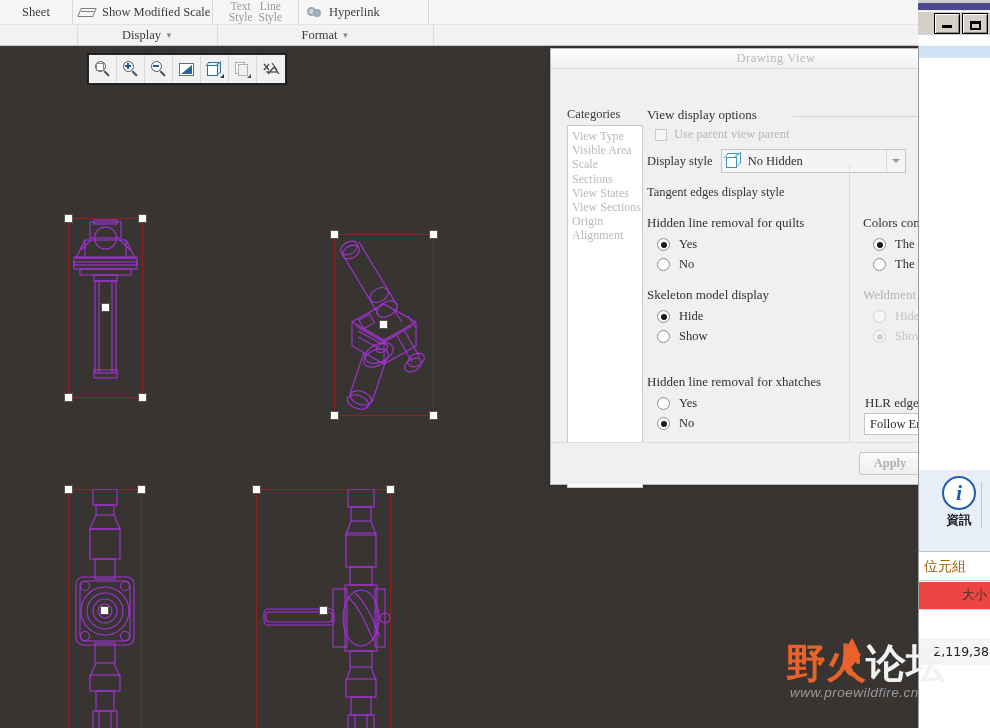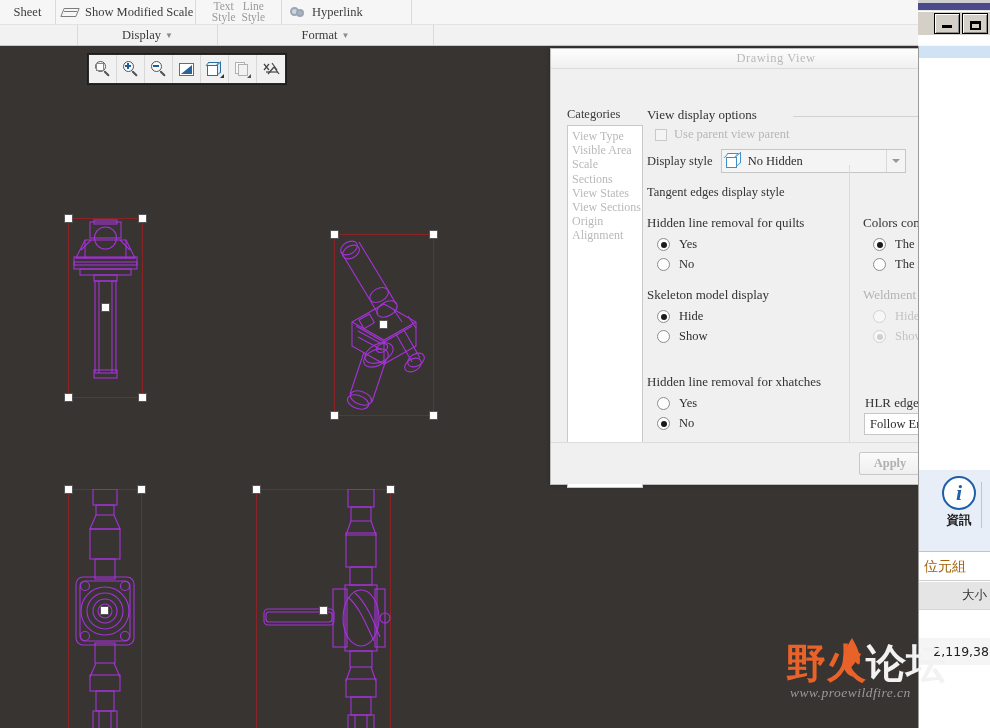--- a/index.html
+++ b/index.html
@@ -24,21 +24,21 @@
   .ribbon-row2 {
     position: absolute; left: 0; top: 24px; width: 918px; height: 21px;
     display: flex; align-items: center;
     border-top: 1px solid #e3e3e3;
     background: #f2f2f2;
   }
   .rgroup {
     height: 100%; display: flex; align-items: center; justify-content: center;
     border-right: 1px solid #dadada; position: relative;
   }
-  .g-sheet { width: 56px; }
+  .g-sheet { width: 73px; }
   .g-modified { width: 140px; padding-left: 6px; gap: 5px; justify-content: flex-start; }
   .g-textline { width: 86px; gap: 6px; justify-content: center; }
   .g-hyper { width: 130px; gap: 6px; justify-content: flex-start; padding-left: 8px; }
   .g-rest { flex: 1; border-right: none; }
 
   .r2-blank { width: 78px; }
   .r2-display { width: 140px; }
   .r2-format { width: 216px; }
   .r2-rest { flex: 1; border-right: none; }
 
@@ -327,21 +327,21 @@
   }
   .rp-vsep { position:absolute; left:62px; top:436px; width:1px; height:46px; background:#b9c6d6; }
   .rp-field {
     position: absolute; left: 0; top: 507px; width: 72px; height: 28px;
     border-bottom: 1px solid #cfcfcf; display: flex; align-items: center; padding-left: 5px;
   }
   .rp-field span { font-size: 14px; color: #a16207;
     font-family:"DejaVu Sans","Liberation Sans", sans-serif; }
   .rp-thead {
     position: absolute; left: 0; top: 536px; width: 72px; height: 28px;
-    background: #e5e5e5; border-bottom: 1px solid #d5d5d5;
+    background: #ef4444; border-bottom: 1px solid #d5d5d5;
     display:flex; align-items:center; justify-content:flex-end; padding-right: 4px;
   }
   .rp-thead span { font-size: 12.5px; color:#333;
     font-family:"DejaVu Sans","Liberation Sans", sans-serif; }
   .rp-row-a { position:absolute; left:0; top:565px; width:72px; height:27px; background:#fff; }
   .rp-row-b {
     position:absolute; left:0; top:592px; width:72px; height:27px; background:#f5f5f5;
     display:flex; align-items:center; justify-content:flex-end; padding-right:2px;
   }
   .rp-row-b span { font-size: 12.5px; color:#222;
@@ -354,21 +354,21 @@
     pointer-events: none;
   }
   .wm-row { display: flex; align-items: flex-end; }
   .wm-ch {
     font-family: "DejaVu Sans","Liberation Sans", sans-serif;
     font-size: 40px; font-weight: bold; line-height: 42px;
   }
   .wm-orange { color: #e8622a; }
   .wm-white { color: #f2f2f2; }
   .wm-url {
-    font-family: Liberation Serif, serif;
+    font-family: Liberation Sans, sans-serif;
     font-size: 13.5px; font-style: italic; color: #9a9a9a;
     letter-spacing: .5px; margin-top: 1px; margin-left: 4px;
   }
   .wm-flame {
     position: absolute; left: 48px; top: -6px; width: 30px; height: 46px;
   }
 </style>
 </head>
 <body>
 

